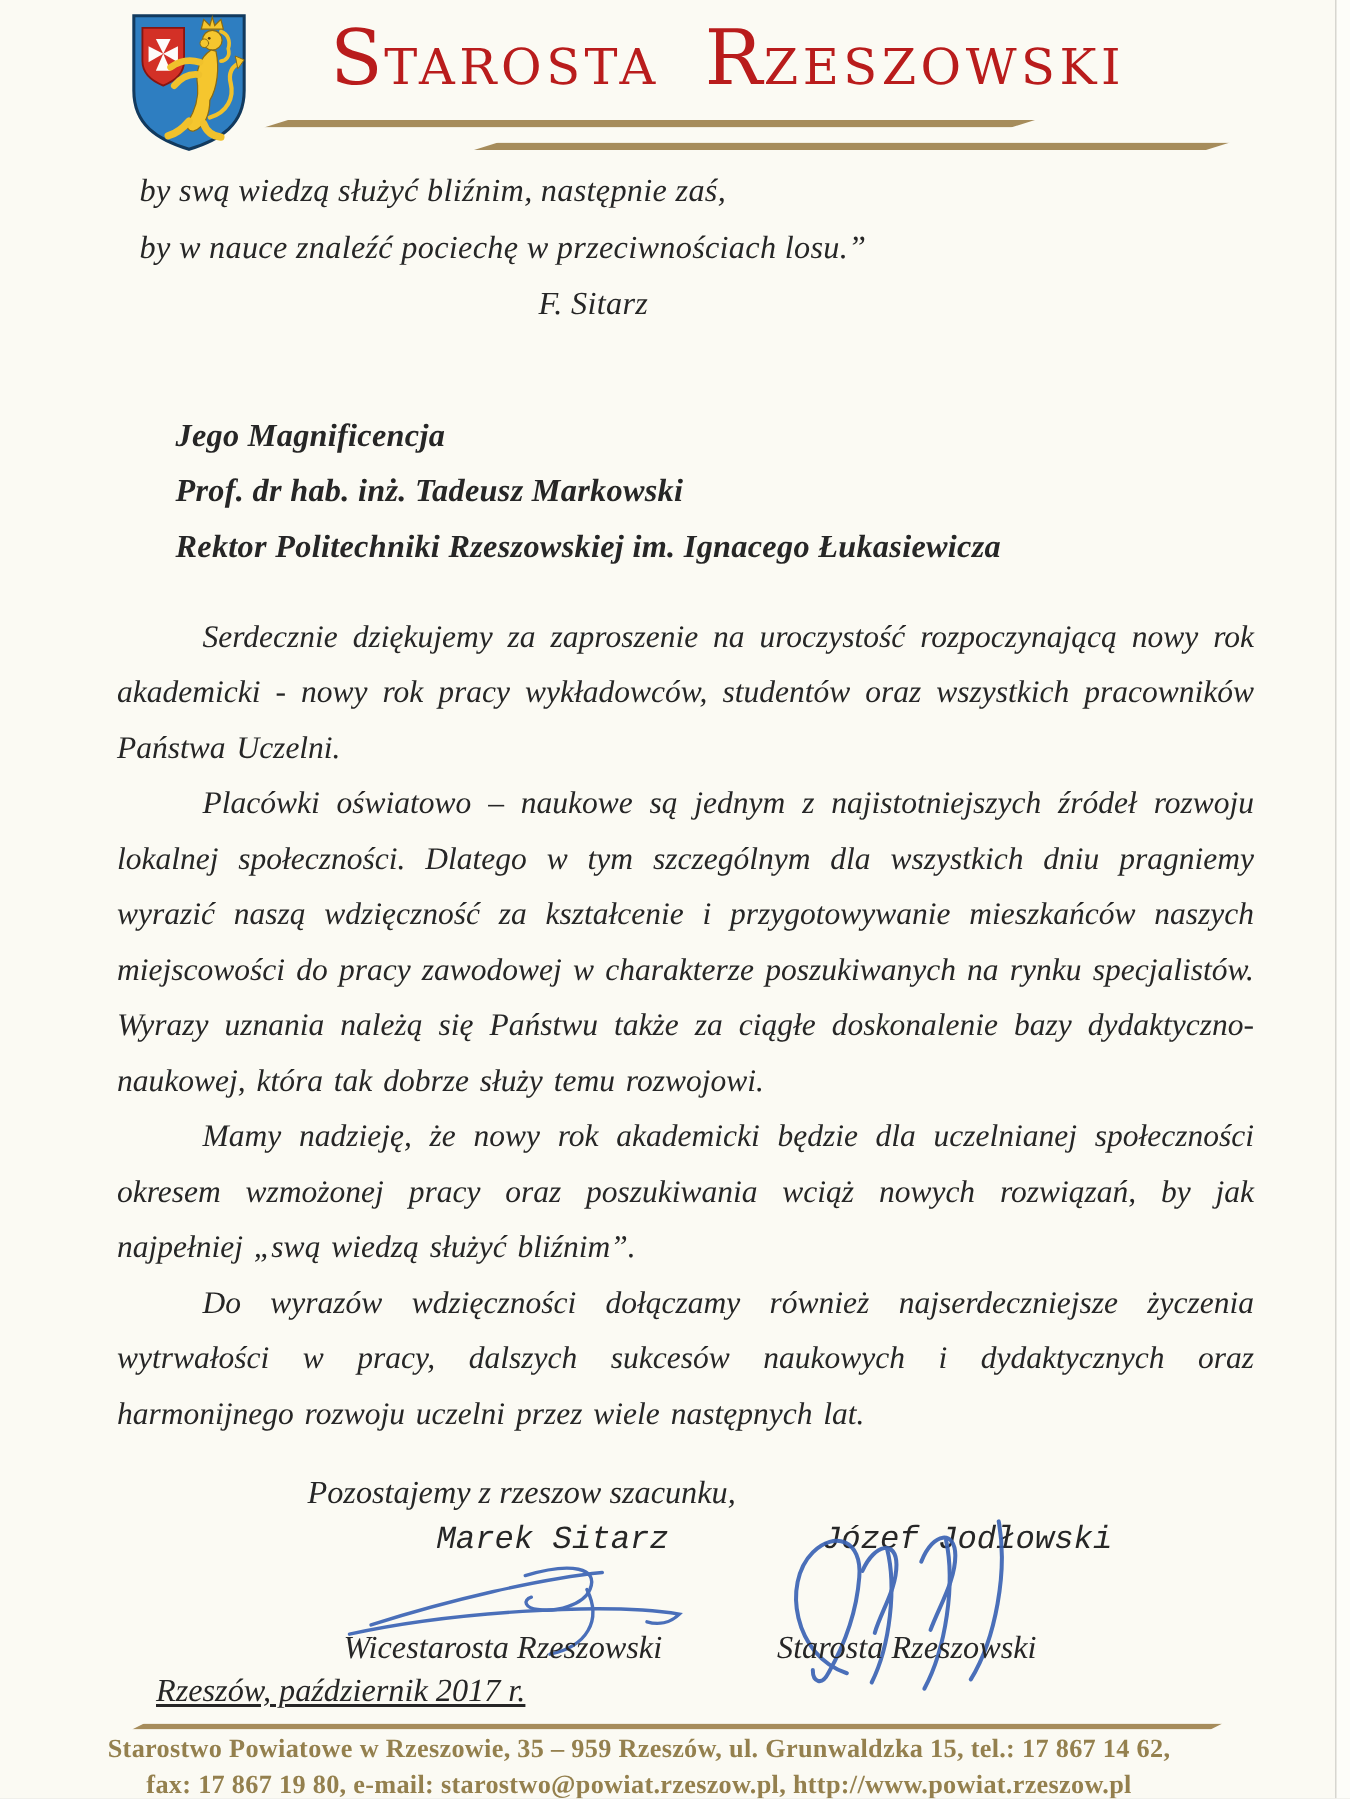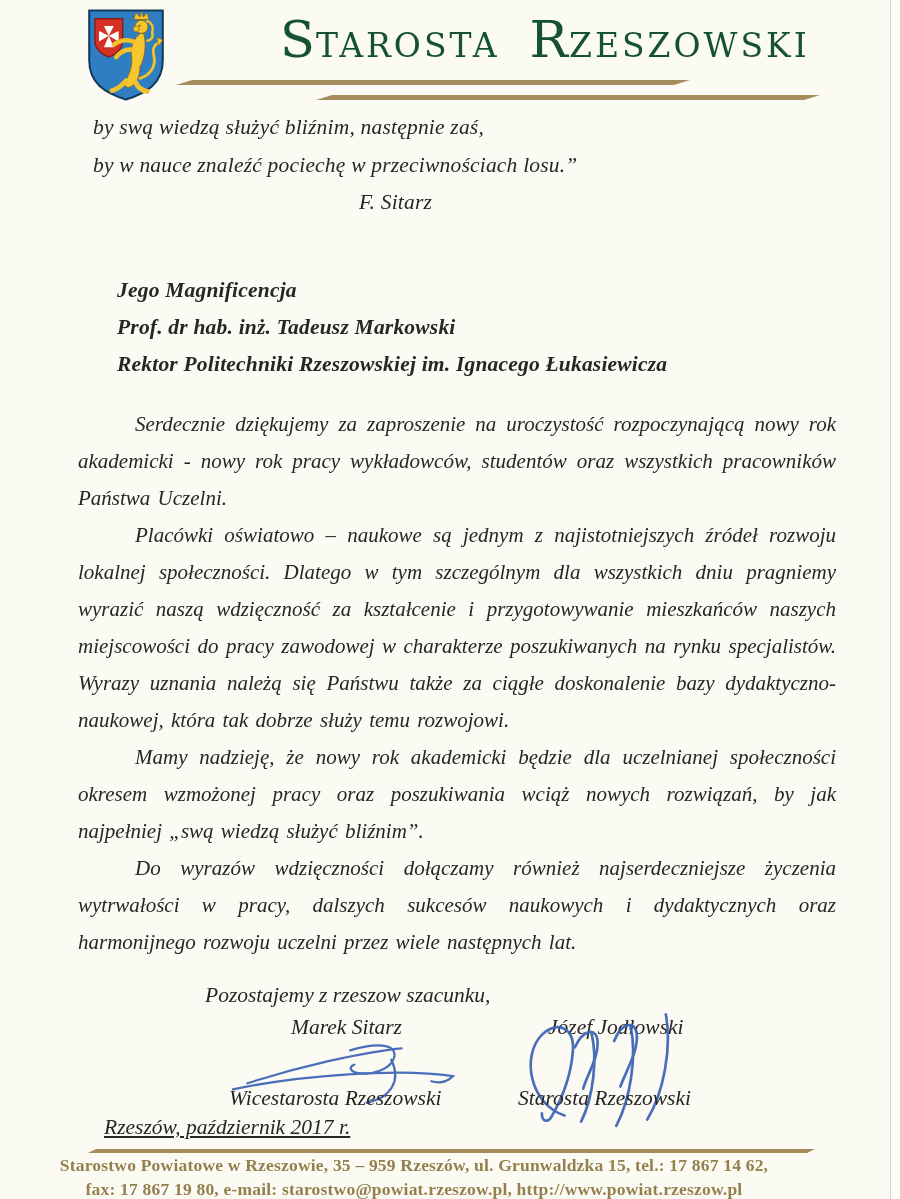--- a/index.html
+++ b/index.html
@@ -13,22 +13,22 @@
     overflow:hidden;
   }
   
   .page-edge { position:absolute; top:0; bottom:0; right:9px; width:1px; background:#d7d6d0; }
   .page-edge-strip { position:absolute; top:0; bottom:0; right:0; width:9px; background:#fdfdf9; }
 
   
   .crest { position:absolute; left:85px; top:8px; width:82px; height:94px; }
   .title-row {
     position:absolute; left:280px; top:10px; width:470px;
-    display:flex; justify-content:flex-start; align-items:baseline; gap:30px;
-    color:#14532d; font-family:"DejaVu Serif", serif; white-space:nowrap;
+    display:flex; justify-content:flex-end; align-items:baseline; gap:30px;
+    color:#b91c1c; font-family:"DejaVu Serif", serif; white-space:nowrap;
   }
   .title-word { font-size:33px; letter-spacing:3px; }
   .title-init { font-size:51px; letter-spacing:1px; }
 
   .rule { position:absolute; height:5px; background:#a68c5b; }
   .rule-1 { left:176px; top:80px;  width:514px;
             clip-path:polygon(16px 0, 100% 0, calc(100% - 16px) 100%, 0 100%); }
   .rule-2 { left:316px; top:95px;  width:504px;
             clip-path:polygon(16px 0, 100% 0, calc(100% - 16px) 100%, 0 100%); }
 
@@ -51,36 +51,36 @@
   .body-text {
     position:absolute; left:78px; top:406px; width:758px;
     font-style:italic; font-size:21px; line-height:37px;
     text-align:justify; word-spacing:2px; hyphens:none;
   }
   .body-text p { margin:0; text-indent:57px; }
 
   
   .valediction { position:absolute; left:205px; top:983px;
     font-style:italic; font-size:21.5px; }
-  .sig-name  { position:absolute; top:1015px; font-style:italic; font-size:21.5px; }
+  .sig-name  { position:absolute; top:1015px; font-style:italic; font-size:21.5px;font-family:Liberation Mono, monospace; }
   .sig-name-left  { left:291px; }
   .sig-name-right { left:548px; }
   .sig-title { position:absolute; top:1086px; font-style:italic; font-size:21.5px; }
   .sig-title-left  { left:229px; }
   .sig-title-right { left:518px; }
   .sig-ink { position:absolute; pointer-events:none; }
   .sig-ink-left  { left:226px; top:1036px; width:238px; height:74px; }
   .sig-ink-right { left:510px; top:1006px; width:198px; height:126px; }
   .place-date { position:absolute; left:104px; top:1115px;
     font-style:italic; font-size:21.5px;text-decoration:underline; }
 
   
   .rule-footer { left:88px; top:1149px; width:727px; height:4px;
     clip-path:polygon(8px 0, 100% 0, calc(100% - 8px) 100%, 0 100%); }
-  .footer-line { position:absolute; left:0; width:828px; text-align:center;
+  .footer-line { position:absolute; left:12px; width:828px; text-align:center;
     color:#94804e; font-weight:bold; font-size:17.5px; letter-spacing:0.2px; }
   .footer-line-1 { top:1155px; }
   .footer-line-2 { top:1179px; }
 </style>
 </head>
 <body>
 
 <div class="page">
 
   <div class="page-edge-strip"></div>

